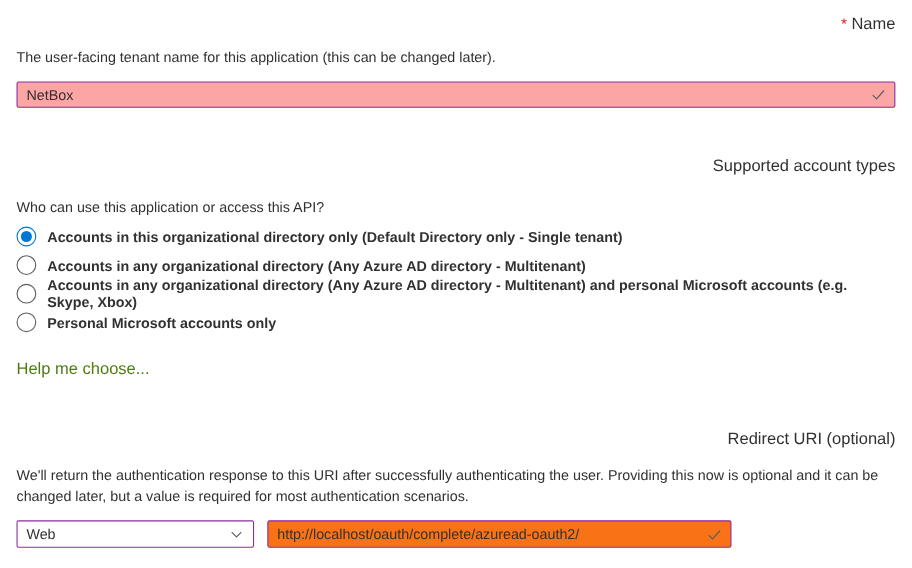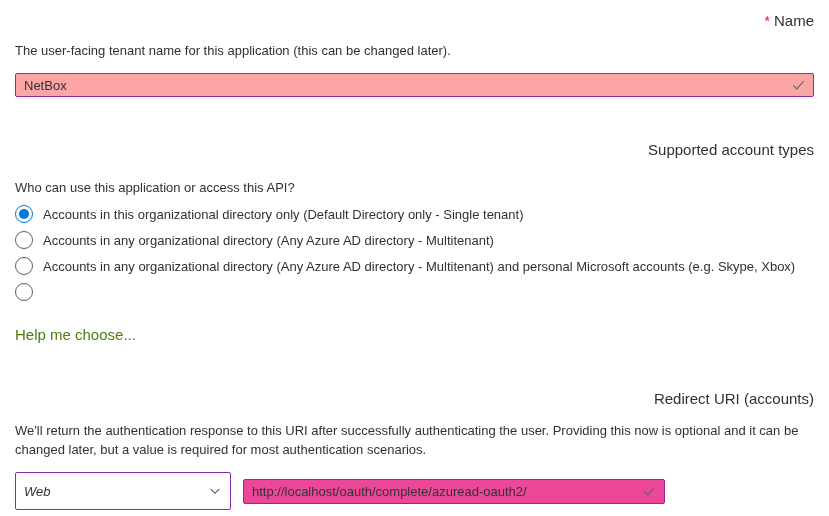--- a/index.html
+++ b/index.html
@@ -93,20 +93,21 @@
     width: 10px;
     height: 10px;
     border-radius: 50%;
     background: transparent;
   }
   .radio-row.selected .radio-dot { background: #0078d4; }
   .radio-label {
     font-size: 13px;
     margin-left: 10px;
     color: #323130;
+    font-weight: bold;
   }
 
   .help-link {
     display: inline-block;
     margin-top: 21px;
     font-size: 15px;
     line-height: 18px;
     color: #4d7c0f;
     text-decoration: none;
     cursor: pointer;
@@ -120,32 +121,31 @@
   .field-desc.two-line { line-height: 19px; margin-top: 12px; }
 
   .uri-row {
     margin-top: 13px;
     display: flex;
     align-items: center;
   }
   .select-box {
     position: relative;
     width: 216px;
-    height: 38px;
+    height: 25px;
     box-sizing: border-box;
     border: 1px solid #8a2da5;
     border-radius: 2px;
     background: #ffffff;
     display: flex;
     align-items: center;
     font-size: 13px;
     color: #323130;
     padding: 0 28px 0 8px;
     cursor: pointer;
-    font-style: italic;
   }
   .select-chevron {
     position: absolute;
     right: 8px;
     top: 50%;
     transform: translateY(-50%);
     display: flex;
     align-items: center;
     pointer-events: none;
   }
@@ -159,21 +159,21 @@
     width: 100%;
     height: 25px;
     box-sizing: border-box;
     border: 1px solid #8a2da5;
     border-radius: 2px;
     font-family: "Liberation Sans", "DejaVu Sans", sans-serif;
     font-size: 13px;
     color: #323130;
     padding: 0 26px 0 8px;
     outline: none;
-    background: #ec4899;
+    background: #f97316;
   }
 </style>
 </head>
 <body>
 
 <div class="container">
 
   
   <div id="name-title-row" class="section-title">
     <span class="required-marker">*</span><span>Name</span>
@@ -211,27 +211,28 @@
     <div class="radio-row">
       <span class="radio-circle">
           <span class="radio-dot"></span>
         </span>
       <span class="radio-label">Accounts in any organizational directory (Any Azure AD directory - Multitenant) and personal Microsoft accounts (e.g. Skype, Xbox)</span>
     </div>
     <div class="radio-row">
       <span class="radio-circle">
           <span class="radio-dot"></span>
         </span>
+      <span class="radio-label">Personal Microsoft accounts only</span>
     </div>
   </div>
 
   <a class="help-link">Help me choose...</a>
 
   
-  <div id="redirect-title" class="section-title">Redirect URI (accounts)</div>
+  <div id="redirect-title" class="section-title">Redirect URI (optional)</div>
 
   <div id="redirect-desc" class="field-desc two-line">We'll return the authentication response to this URI after successfully authenticating the user. Providing this now is optional and it can be changed later, but a value is required for most authentication scenarios.</div>
 
   <div class="uri-row">
     <div class="select-box">
       <span>Web</span>
       <span class="select-chevron">
         <svg width="14" height="14" viewBox="0 0 16 16">
             <path d="M3 5.5 L8 10.5 L13 5.5" stroke="#605e5c" stroke-width="1.2" fill="none"></path>
           </svg>

